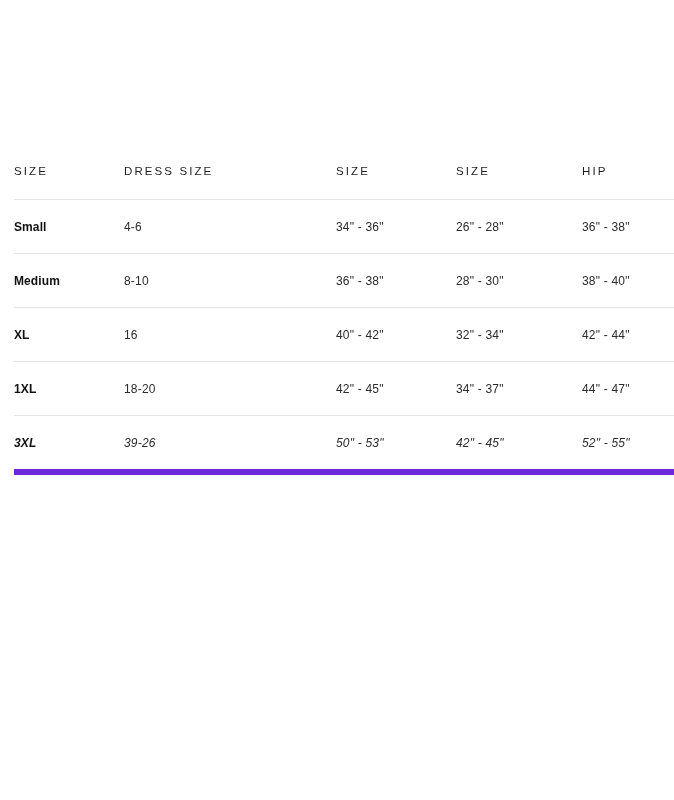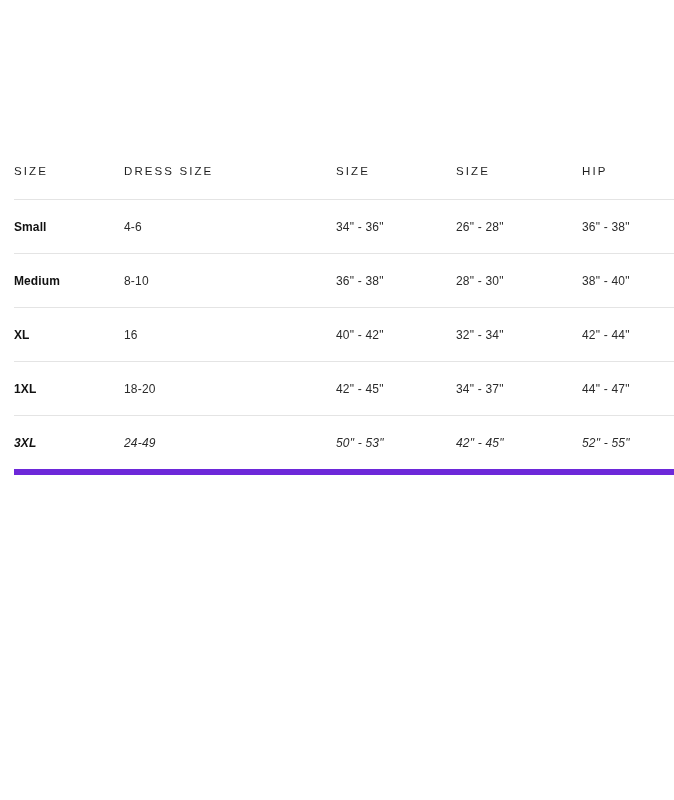--- a/index.html
+++ b/index.html
@@ -110,21 +110,21 @@
         </tr>
         <tr>
           <td class="label">1XL</td>
           <td>18-20</td>
           <td>42" - 45"</td>
           <td>34" - 37"</td>
           <td>44" - 47"</td>
         </tr>
         <tr>
           <td class="label">3XL</td>
-          <td>24-49</td>
+          <td>39-26</td>
           <td>50" - 53"</td>
           <td>42" - 45"</td>
           <td>52" - 55"</td>
         </tr>
       </tbody>
     </table>
   </div>
 </div>
 
 </body></html>

